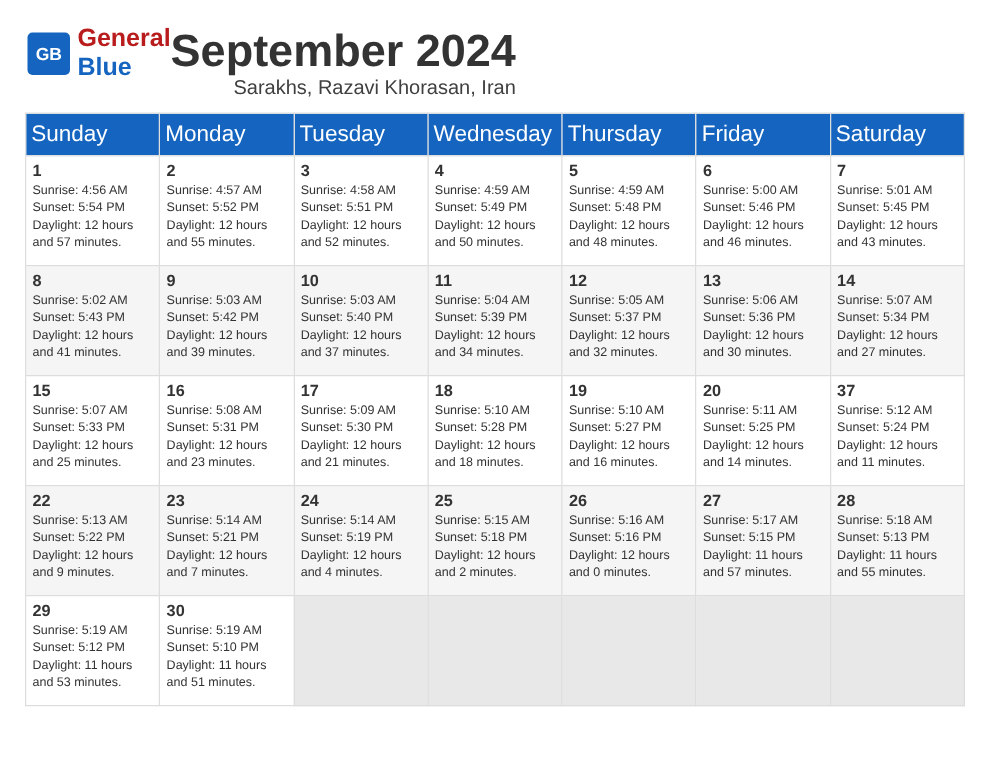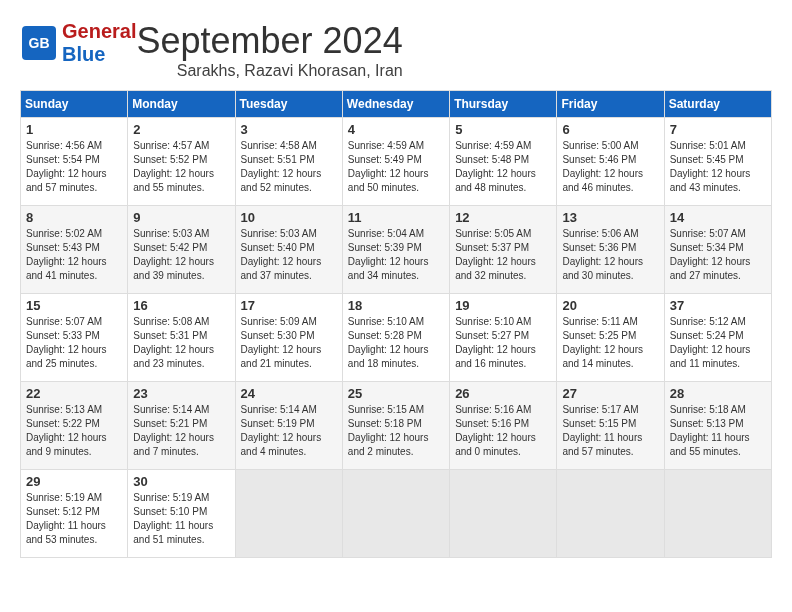--- a/index.html
+++ b/index.html
@@ -18,37 +18,37 @@
     .logo {
       display: flex;
       flex-direction: column;
       align-items: flex-start;
     }
     .title-block {
       text-align: right;
     }
     .month-title {
       font-size: 36px;
-      font-weight: normal;
+      font-weight: bold;
       color: #333;
     }
     .subtitle {
       font-size: 16px;
       color: #404040;
     }
     table {
       width: 100%;
       border-collapse: collapse;
       table-layout: fixed;
     }
     thead tr th {
       background-color: #1565c0;
       color: #fff;
-      font-size: 12px;
-      font-weight: bold;
+      font-size: 18px;
+      font-weight: normal;
       padding: 6px 4px;
       text-align: left;
       border: 1px solid #ddd;
     }
     tbody tr td {
       vertical-align: top;
       padding: 4px 5px;
       border: 1px solid #ddd;
       font-size: 10.5px;
       color: #333;

